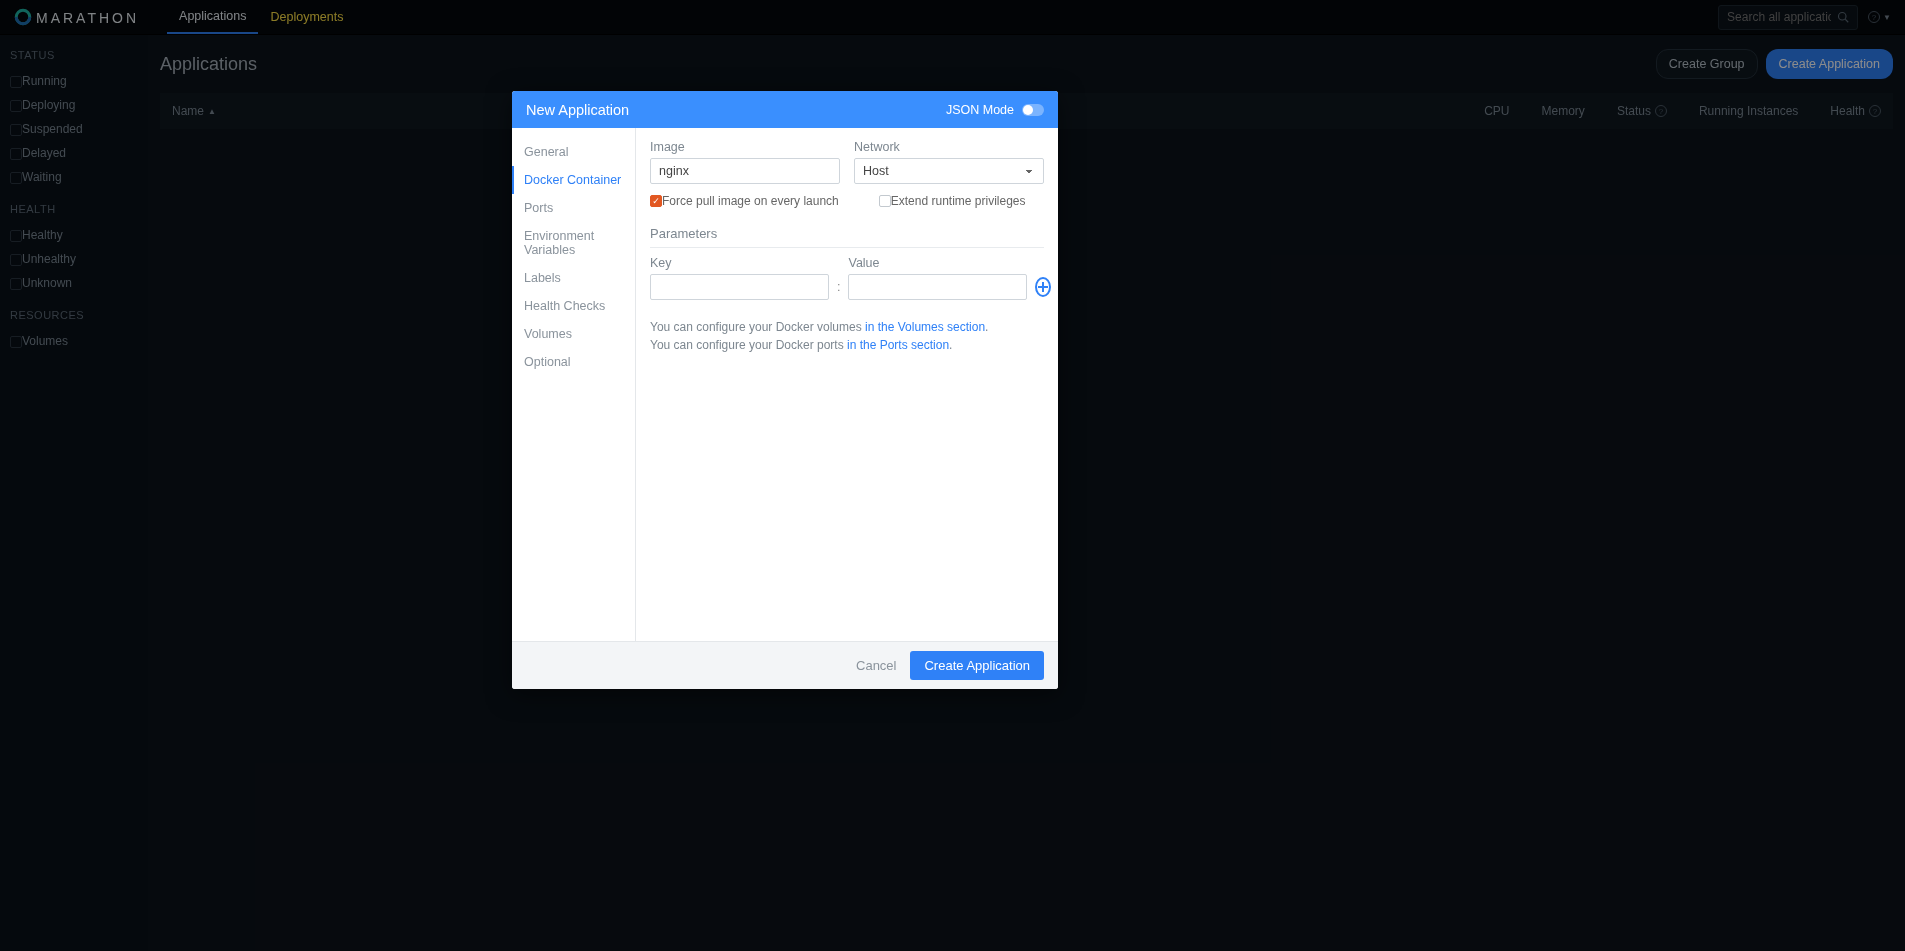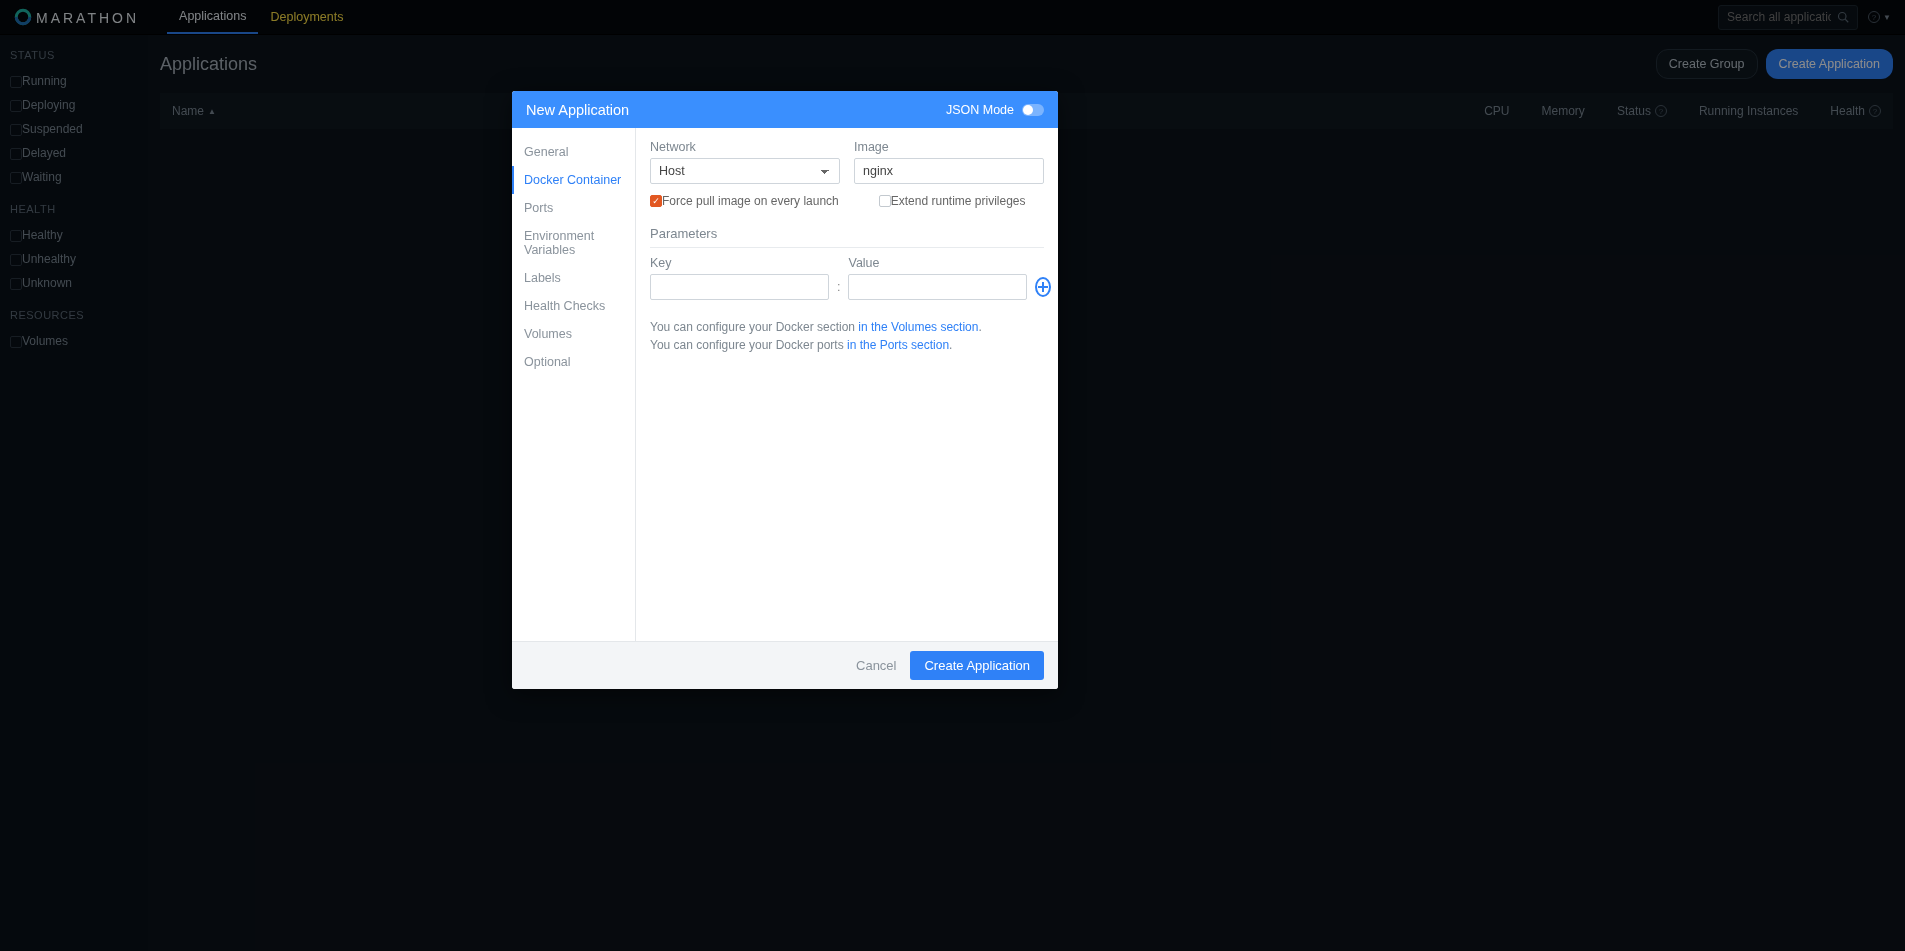--- a/index.html
+++ b/index.html
@@ -190,28 +190,28 @@
       <div class="mnav-item">Ports</div>
       <div class="mnav-item">Environment Variables</div>
       <div class="mnav-item">Labels</div>
       <div class="mnav-item">Health Checks</div>
       <div class="mnav-item">Volumes</div>
       <div class="mnav-item">Optional</div>
     </div>
     <div class="modal-form">
       <div class="frow">
         <div class="fcol">
+          <label class="flabel">Image</label>
+          <input class="finput" value="nginx" style="">
+        </div>
+        <div class="fcol">
           <label class="flabel">Network</label>
           <select class="fselect">
             <option>Host</option>
           </select>
-        </div>
-        <div class="fcol">
-          <label class="flabel">Image</label>
-          <input class="finput" value="nginx" style="">
         </div>
       </div>
       <div class="chk-row">
         <label class="chk">
           <span class="chk-box checked"></span>
           <span>Force pull image on every launch</span>
         </label>
         <label class="chk">
           <span class="chk-box"></span>
           <span>Extend runtime privileges</span>
@@ -229,21 +229,21 @@
           <input class="finput" style="">
         </div>
         <div class="add-btn">
           <svg width="12" height="12" viewBox="0 0 12 12">
               <line x1="6" y1="1" x2="6" y2="11" stroke="#2f81f7" stroke-width="2"></line>
               <line x1="1" y1="6" x2="11" y2="6" stroke="#2f81f7" stroke-width="2"></line>
             </svg>
         </div>
       </div>
       <div class="hint">
-        <span>You can configure your Docker section </span><a>in the Volumes section</a>.<br>
+        <span>You can configure your Docker volumes </span><a>in the Volumes section</a>.<br>
         <span>You can configure your Docker ports </span><a>in the Ports section</a>.
       </div>
     </div>
   </div>
   <div class="modal-ft">
     <button class="btn-link">Cancel</button>
     <button class="btn-create">Create Application</button>
   </div>
 </div>
 

